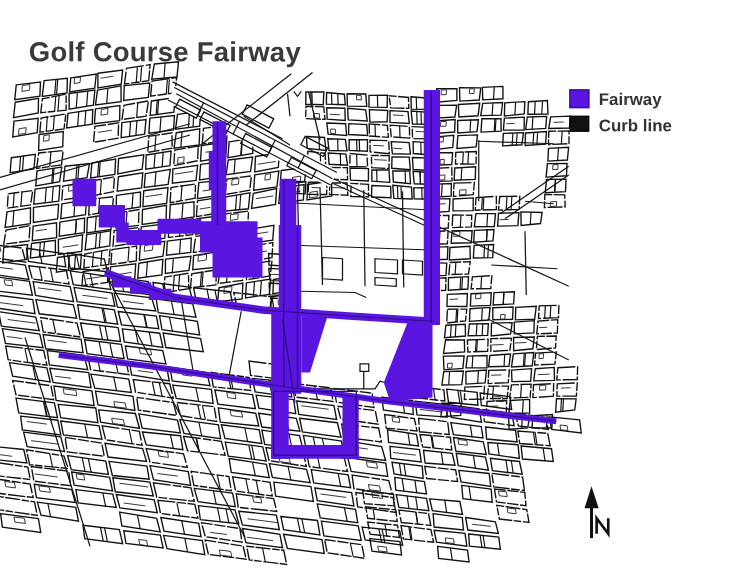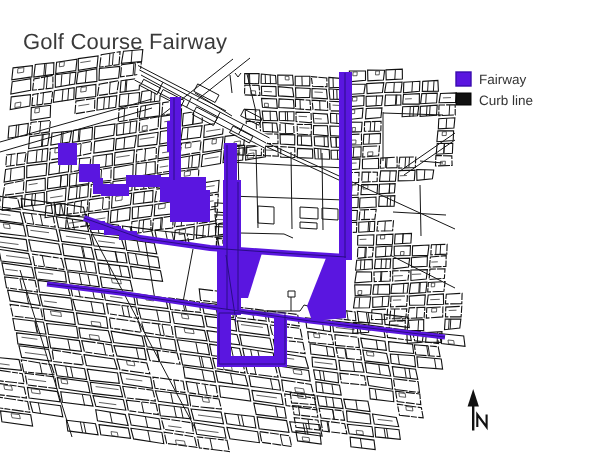--- a/index.html
+++ b/index.html
@@ -1,17 +1,17 @@
 <!DOCTYPE html>
 <html><head>
 <meta charset="utf-8">
 <style>
 html,body{margin:0;padding:0;background:#ffffff;}
 #page{position:relative;width:600px;height:457px;background:#ffffff;overflow:hidden;
-font-family:"Liberation Sans",sans-serif;}
+font-family:"Liberation Sans",sans-serif;font-weight:bold;}
 </style>
 </head>
 <body>
 <div id="page">
 <svg width="600" height="457" viewBox="0 0 600 457">
 
 <rect x="0" y="0" width="600" height="457" fill="#ffffff"></rect>
 
 <text x="23" y="49" font-size="22" letter-spacing="0.2" fill="#3a3a3a" transform="rotate(0.03 23 49)">Golf Course Fairway</text>
 

